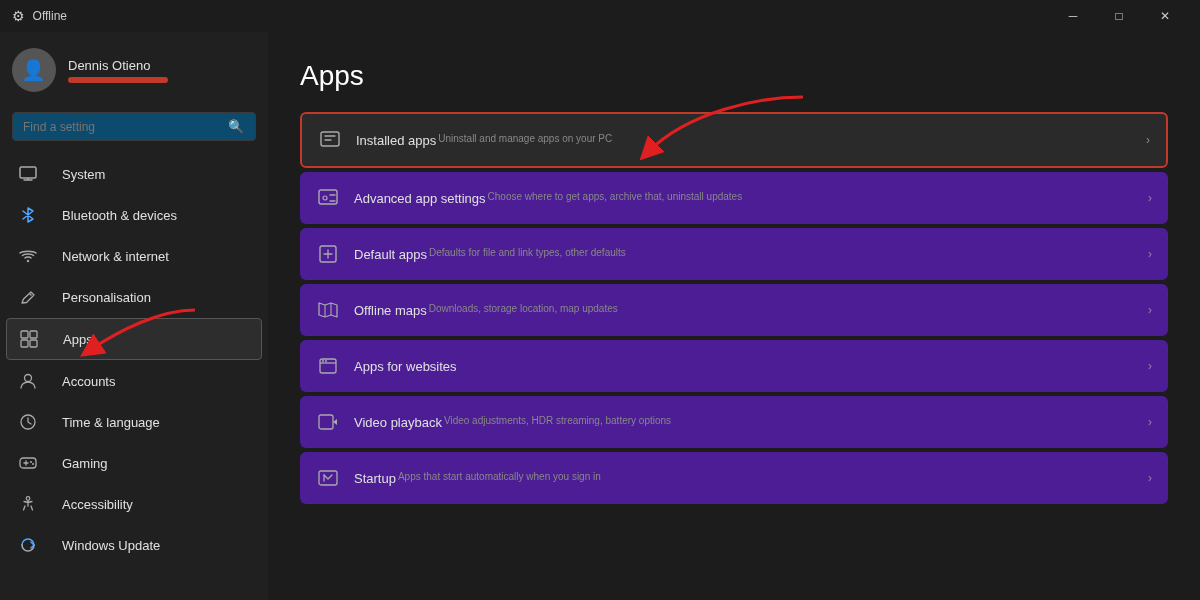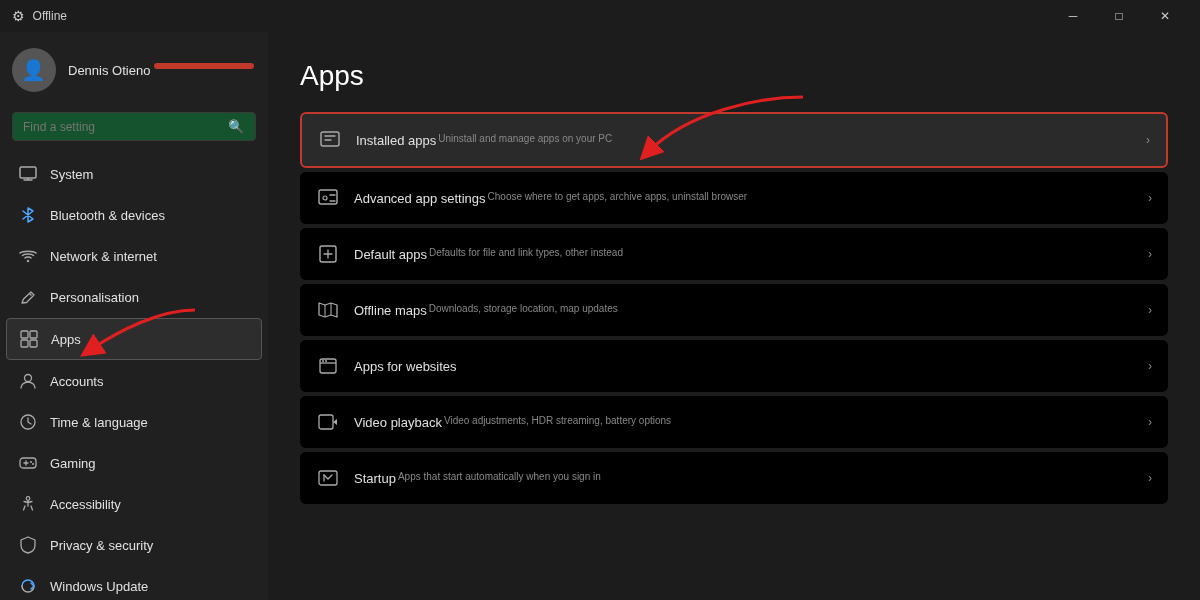--- a/index.html
+++ b/index.html
@@ -89,41 +89,42 @@
       background: #555;
       display: flex;
       align-items: center;
       justify-content: center;
       font-size: 20px;
       color: #ccc;
       flex-shrink: 0;
     }
     .user-info {
       display: flex;
+      flex-direction: column;
       gap: 4px;
     }
     .user-name {
       font-size: 13px;
       font-weight: 500;
       color: #e0e0e0;
     }
     .user-bar {
       width: 100px;
       height: 6px;
       background: #c0392b;
       border-radius: 3px;
     }
 
     
     .search-container {
       padding: 8px 12px 12px 12px;
     }
     .search-box {
       width: 100%;
-      background: #14532d;
+      background: #0c4a6e;
       border: 1px solid #3a3a3a;
       border-radius: 4px;
       display: flex;
       align-items: center;
       padding: 6px 10px;
       gap: 8px;
       cursor: text;
     }
     .search-box input {
       background: transparent;
@@ -136,21 +137,21 @@
     }
     .search-icon-svg {
       color: #aaa;
       font-size: 13px;
     }
 
     
     .nav-item {
       display: flex;
       align-items: center;
-      gap: 12px;
+      gap: 24px;
       padding: 10px 12px;
       cursor: pointer;
       border-radius: 4px;
       margin: 1px 6px;
       position: relative;
     }
     .nav-item.active {
       background: #2d2d2d;
       border: 1px solid #555;
     }
@@ -187,21 +188,21 @@
       margin-bottom: 20px;
     }
 
     
     .settings-list {
       display: flex;
       flex-direction: column;
       gap: 4px;
     }
     .settings-item {
-      background: #000000;
+      background: #4c1d95;
       border-radius: 6px;
       padding: 14px 16px;
       display: flex;
       align-items: center;
       gap: 14px;
       cursor: pointer;
       position: relative;
     }
     .settings-item.highlighted {
       border: 2px solid #c0392b;
@@ -361,28 +362,20 @@
           <svg width="18" height="18" viewBox="0 0 18 18" fill="none">
               <circle cx="9" cy="3.5" r="1.8" stroke="#aaa" stroke-width="1.2"></circle>
               <path d="M9 6v5m-4-4.5l4 1 4-1" stroke="#aaa" stroke-width="1.3" stroke-linecap="round"></path>
               <path d="M6 11l-1.5 4M12 11l1.5 4" stroke="#aaa" stroke-width="1.3" stroke-linecap="round"></path>
             </svg>
         </span>
         <span class="nav-label">Accessibility</span>
       </div>
       <div class="nav-item">
         <span class="nav-icon">
-          <svg width="16" height="18" viewBox="0 0 16 18" fill="none">
-              <path d="M8 1L1 4v5c0 4 3 7 7 8 4-1 7-4 7-8V4L8 1z" stroke="#aaa" stroke-width="1.3" stroke-linejoin="round"></path>
-            </svg>
-        </span>
-        <span class="nav-label">Privacy &amp; security</span>
-      </div>
-      <div class="nav-item">
-        <span class="nav-icon">
           <svg width="18" height="18" viewBox="0 0 18 18" fill="none">
               <path d="M3 9A6 6 0 0115 9" stroke="#4da6ff" stroke-width="1.5" stroke-linecap="round"></path>
               <path d="M15 9A6 6 0 013 9" stroke="#aaa" stroke-width="1.5" stroke-linecap="round"></path>
               <polyline points="12,6 15,9 12,12" fill="none" stroke="#4da6ff" stroke-width="1.5" stroke-linecap="round" stroke-linejoin="round"></polyline>
             </svg>
         </span>
         <span class="nav-label">Windows Update</span>
       </div>
     </div>
   </div>
@@ -411,35 +404,35 @@
         <span class="settings-item-icon">
           <svg width="22" height="22" viewBox="0 0 22 22" fill="none">
               <rect x="2" y="3" width="18" height="14" rx="2" stroke="#aaa" stroke-width="1.4"></rect>
               <circle cx="8" cy="11" r="2" stroke="#aaa" stroke-width="1.2"></circle>
               <line x1="13" y1="8" x2="18" y2="8" stroke="#aaa" stroke-width="1.3" stroke-linecap="round"></line>
               <line x1="13" y1="14" x2="18" y2="14" stroke="#aaa" stroke-width="1.3" stroke-linecap="round"></line>
             </svg>
         </span>
         <div class="settings-item-text">
           <span class="settings-item-title">Advanced app settings</span>
-          <span class="settings-item-desc">Choose where to get apps, archive apps, uninstall browser</span>
+          <span class="settings-item-desc">Choose where to get apps, archive that, uninstall updates</span>
         </div>
         <span class="settings-item-chevron">›</span>
       </div>
 
       <div class="settings-item">
         <span class="settings-item-icon">
           <svg width="22" height="22" viewBox="0 0 22 22" fill="none">
               <rect x="3" y="3" width="16" height="16" rx="2" stroke="#aaa" stroke-width="1.4"></rect>
               <path d="M7 11h8M11 7v8" stroke="#aaa" stroke-width="1.3" stroke-linecap="round"></path>
             </svg>
         </span>
         <div class="settings-item-text">
           <span class="settings-item-title">Default apps</span>
-          <span class="settings-item-desc">Defaults for file and link types, other instead</span>
+          <span class="settings-item-desc">Defaults for file and link types, other defaults</span>
         </div>
         <span class="settings-item-chevron">›</span>
       </div>
 
       <div class="settings-item">
         <span class="settings-item-icon">
           <svg width="22" height="22" viewBox="0 0 22 22" fill="none">
               <polygon points="2,4 8,6 14,4 20,6 20,18 14,16 8,18 2,16" stroke="#aaa" stroke-width="1.3" stroke-linejoin="round" fill="none"></polygon>
               <line x1="8" y1="6" x2="8" y2="18" stroke="#aaa" stroke-width="1.1"></line>
               <line x1="14" y1="4" x2="14" y2="16" stroke="#aaa" stroke-width="1.1"></line>

